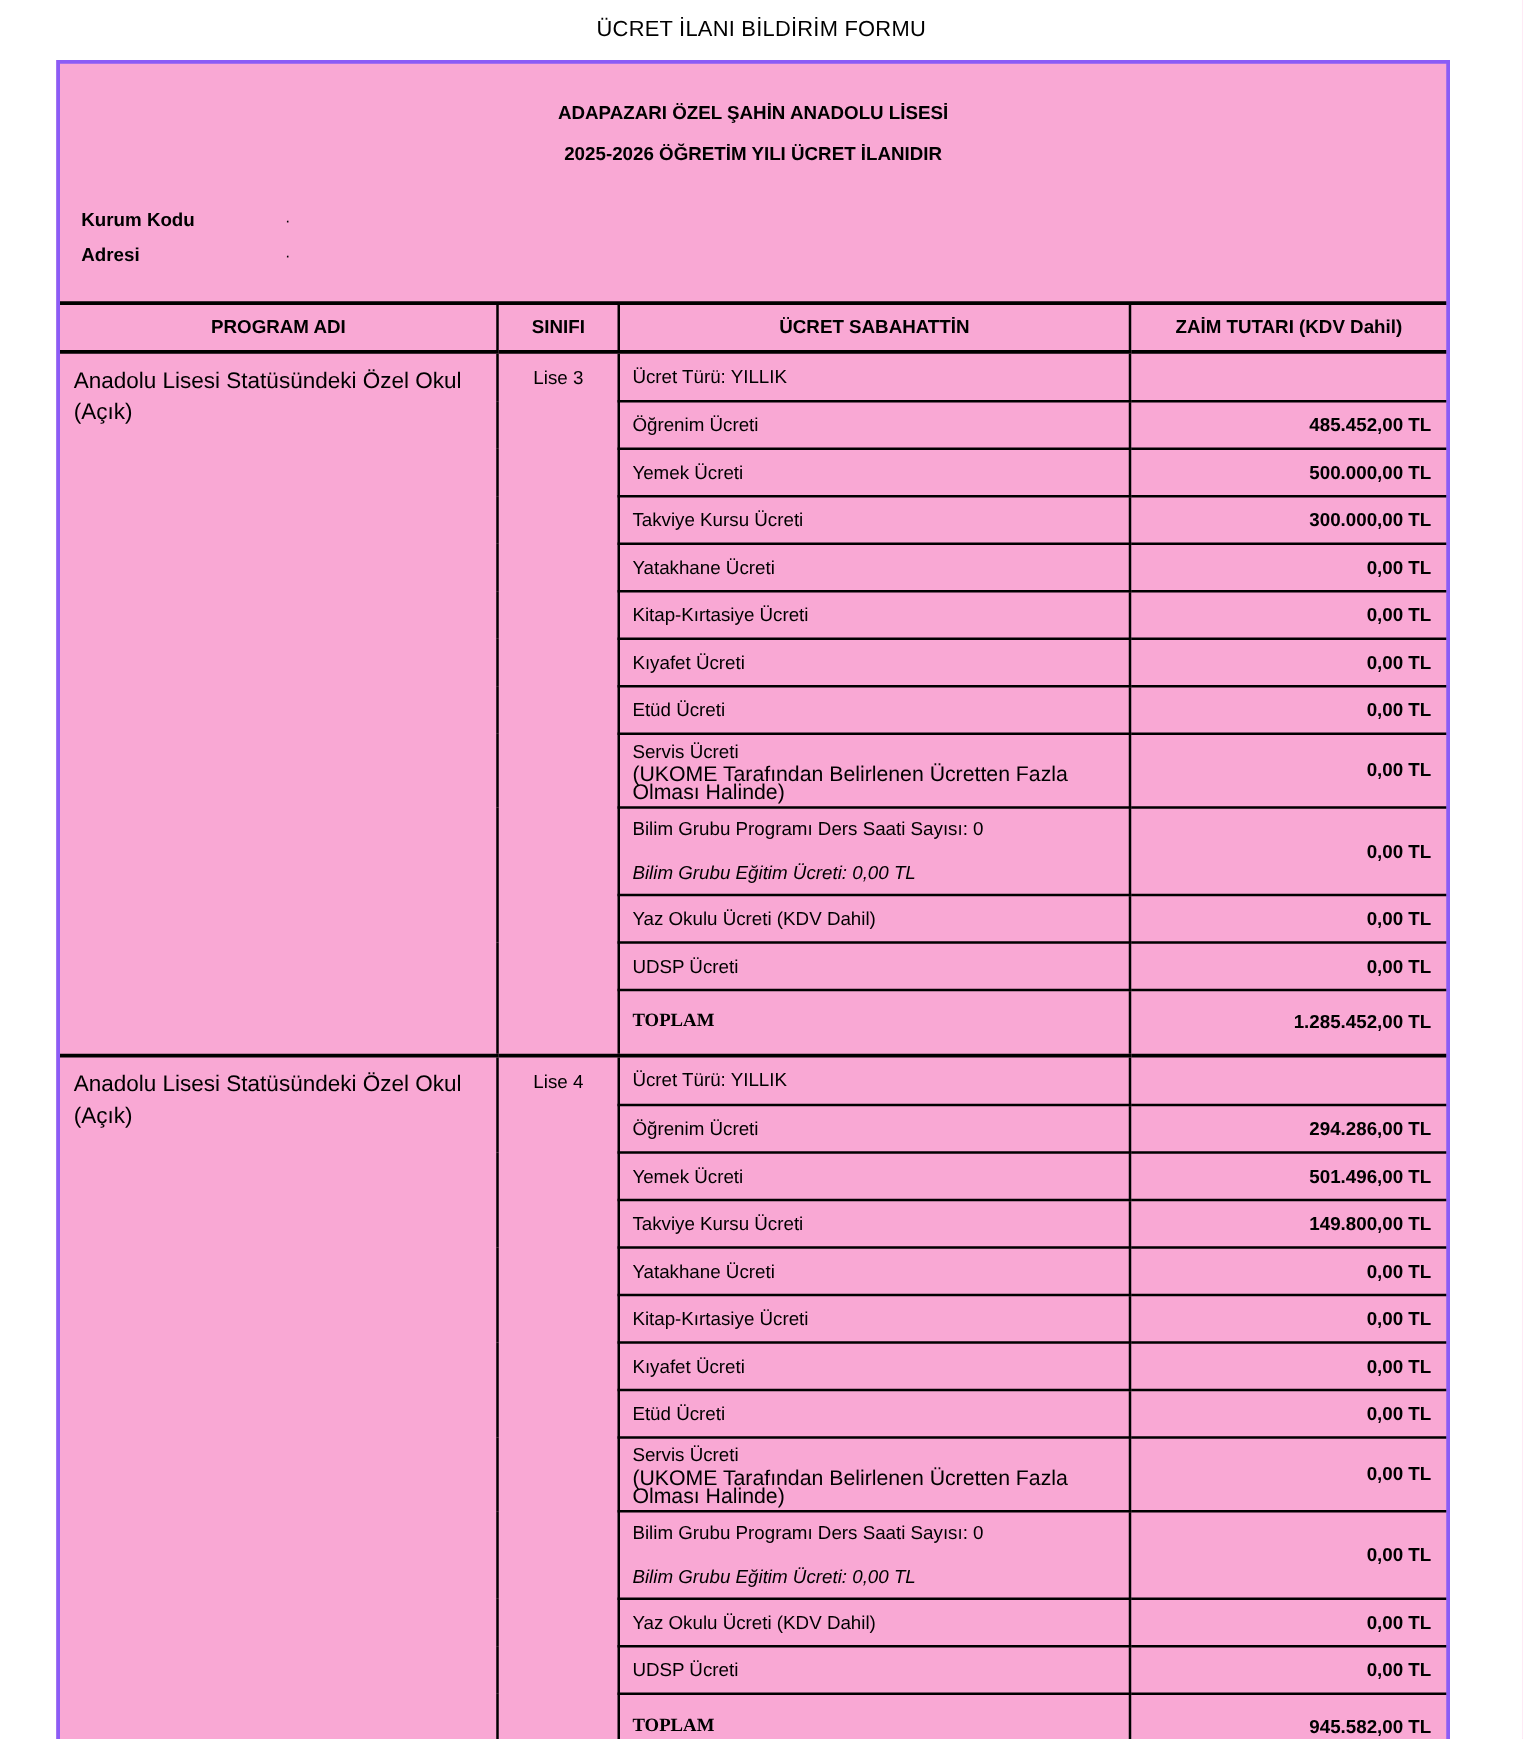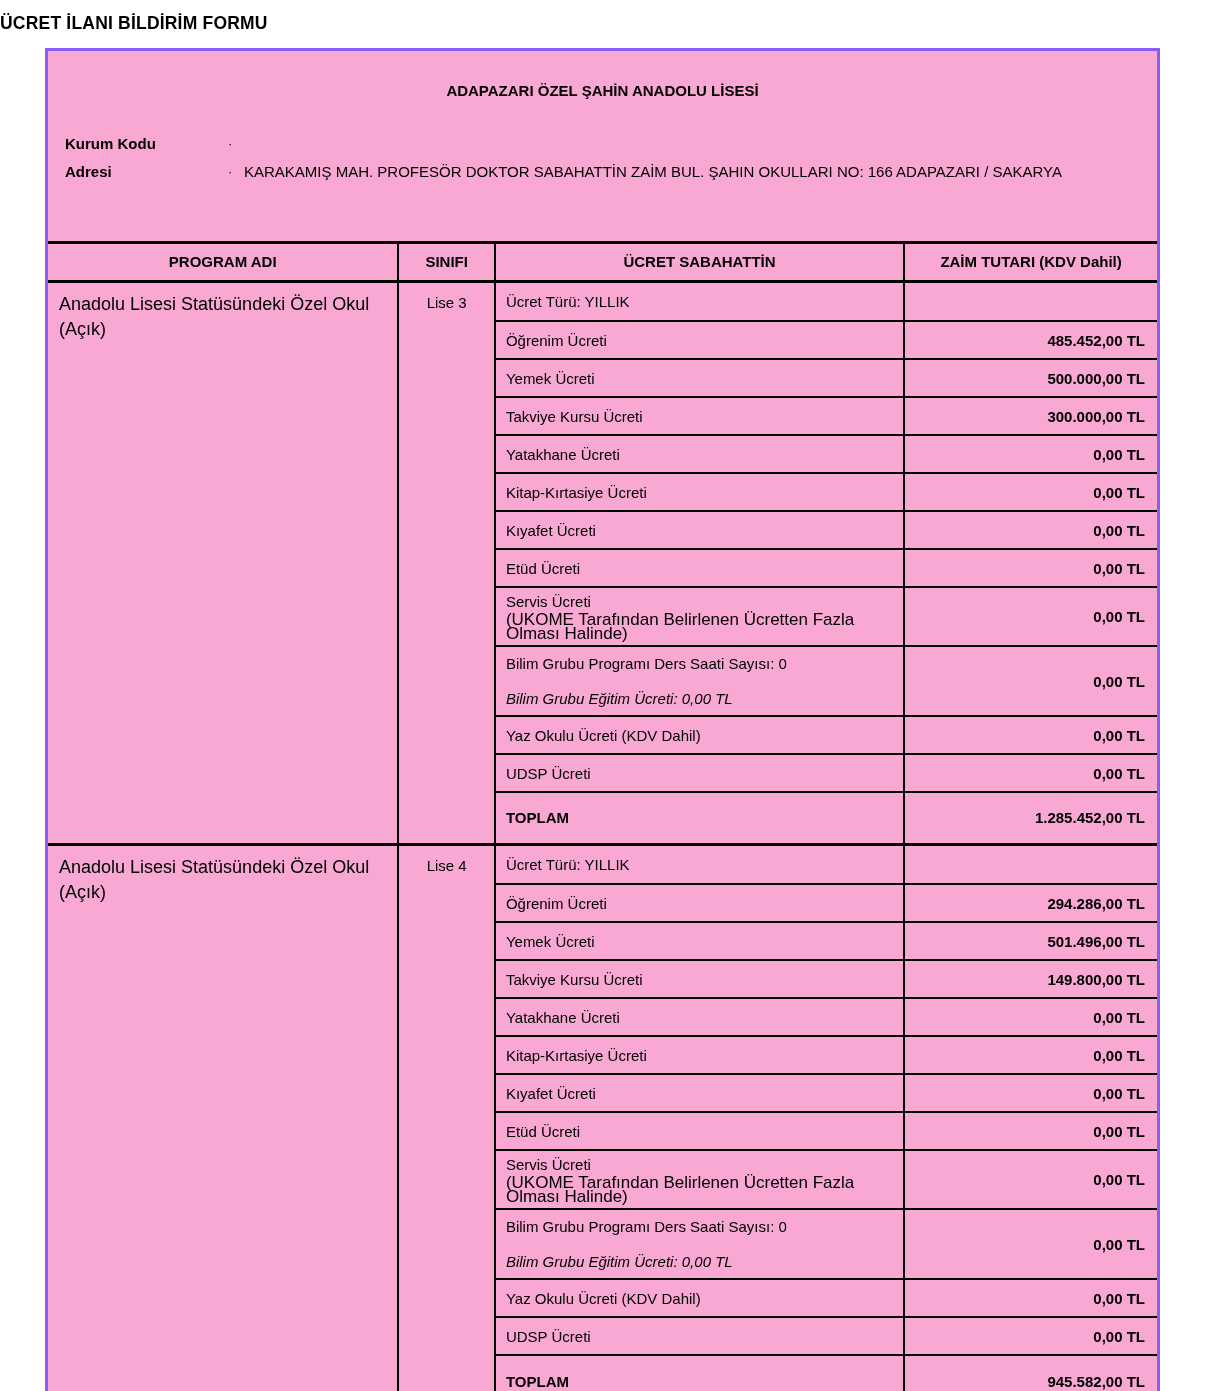--- a/index.html
+++ b/index.html
@@ -5,21 +5,22 @@
   * { box-sizing: border-box; }
   html, body {
     margin: 0; padding: 0;
     background: #ffffff;
     width: 1218px; height: 1391px;
     font-family: "Liberation Sans", sans-serif;
     color: #000000;
     overflow: hidden;
   }
   .doc-title {
-    font-weight: 700;
+    text-align: center;
+    font-weight: 400;
     font-size: 17.5px;
     padding-top: 13px;
     letter-spacing: 0.2px;
   }
   .outer-box {
     position: absolute;
     left: 45px; top: 48px;
     width: 1115px;
     border: 3px solid #8b5cf6;
     background: #f9a8d4;
@@ -83,41 +84,41 @@
     text-align: right;
     padding-right: 12px;
     font-weight: 700;
     white-space: nowrap;
   }
   tr.r-feetype  { height: 40px; }
   tr.r-reg      { height: 38px; }
   tr.r-servis   { height: 48px; }
   tr.r-bilim    { height: 70px; }
   tr.r-total    { height: 52px; }
-  tr.r-total .fee-label { font-weight: 700; }
+  tr.r-total .fee-label { font-weight: 700; font-family: Liberation Serif, serif; }
   tr.section-start td { border-top: 3px solid #000000; }
 </style>
 </head>
 <body>
 
 <div class="page">
   <div class="doc-title">ÜCRET İLANI BİLDİRİM FORMU</div>
 
   <div class="outer-box">
     <div class="info-section">
       <div class="center-line school-name">ADAPAZARI ÖZEL ŞAHİN ANADOLU LİSESİ</div>
+      <div class="center-line">2025-2026 ÖĞRETİM YILI ÜCRET İLANIDIR</div>
       <div class="info-fields">
         <div class="info-row">
           <span class="info-label">Kurum Kodu</span>
           <span class="info-sep">·</span>
         </div>
         <div class="info-row">
           <span class="info-label">Adresi</span>
           <span class="info-sep">·</span>
-          <span class="info-value">KARAKAMIŞ MAH. PROFESÖR DOKTOR SABAHATTİN ZAİM BUL. ŞAHIN OKULLARI NO: 166 ADAPAZARI / SAKARYA</span>
         </div>
       </div>
     </div>
 
     <table class="fee-table">
       <colgroup>
         <col style="width:31.6%">
         <col style="width:8.7%">
         <col style="width:36.9%">
         <col style="width:22.8%">

